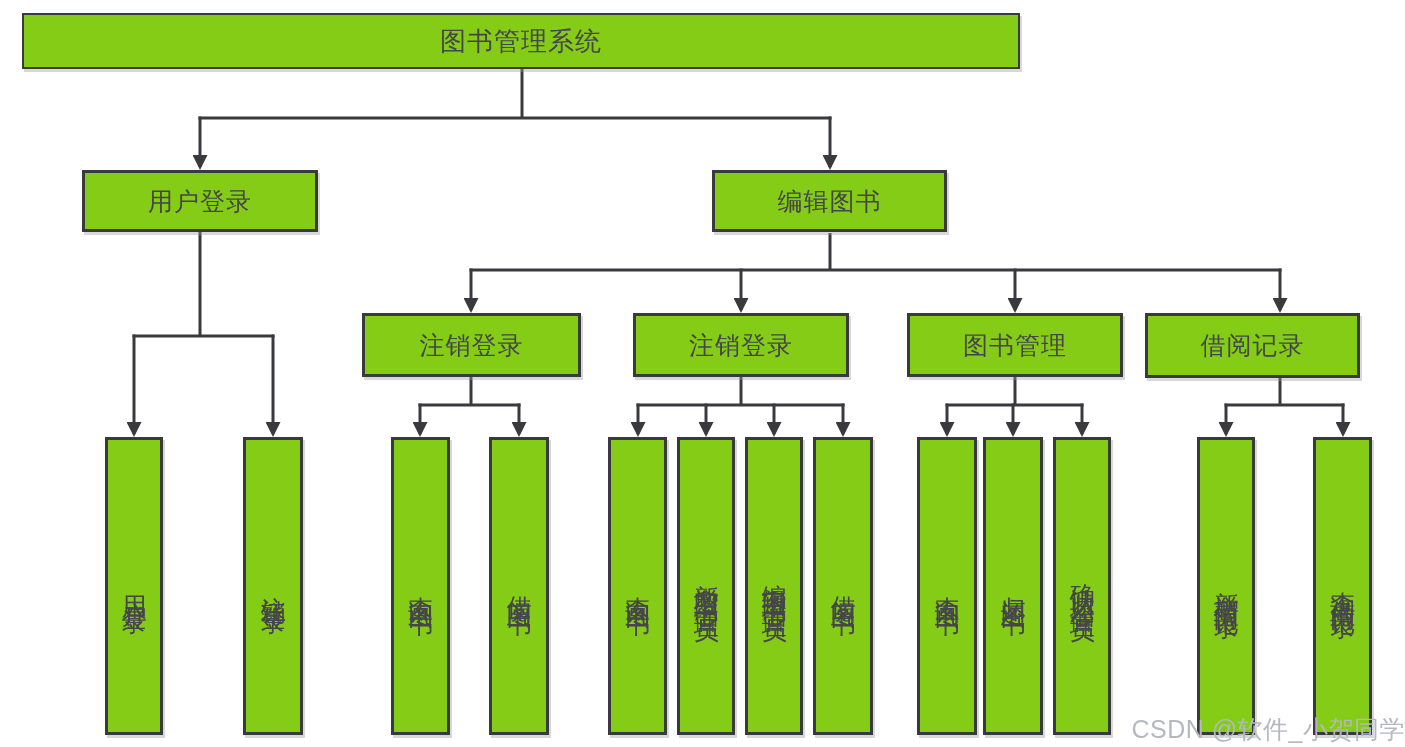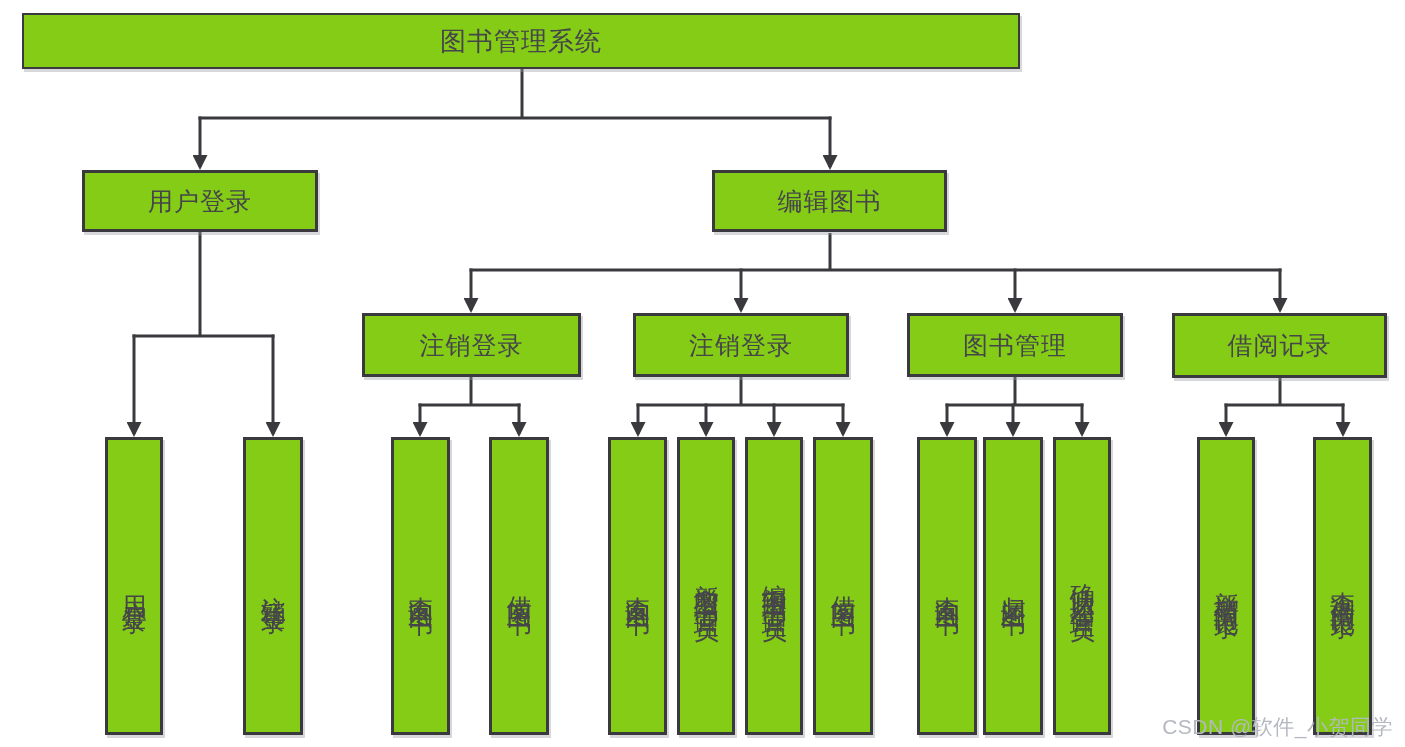--- a/index.html
+++ b/index.html
@@ -40,23 +40,23 @@
     top: 437px;
     height: 298px;
     font-size: 25px;
     line-height: 1.1;
     writing-mode: vertical-rl;
     text-orientation: mixed;
     letter-spacing: 5px;
   }
   .watermark {
     position: absolute;
-    right: 12px;
+    right: 0;
     top: 713px;
-    font-size: 21px;
+    font-size: 25px;
     letter-spacing: 0.5px;
     color: #b5b8c0;
     z-index: 5;
     white-space: nowrap;
     text-align: right;
   }
 </style>
 </head>
 <body>
 
@@ -113,21 +113,21 @@
   </svg>
 
   <div class="node root" style="left:22px;top:13px;width:998px;height:56px">图书管理系统</div>
 
   <div class="node" style="left:82px;top:170px;width:236px;height:62px">用户登录</div>
   <div class="node" style="left:712px;top:170px;width:235px;height:62px">编辑图书</div>
 
   <div class="node" style="left:362px;top:313px;width:219px;height:64px">注销登录</div>
   <div class="node" style="left:633px;top:313px;width:216px;height:64px">注销登录</div>
   <div class="node" style="left:907px;top:313px;width:216px;height:64px">图书管理</div>
-  <div class="node" style="left:1172px;top:313px;width:215px;height:65px">借阅记录</div>
+  <div class="node" style="left:1145px;top:313px;width:215px;height:65px">借阅记录</div>
 
   <div class="leaf" style="left:105px;width:58px">用户登录</div>
   <div class="leaf" style="left:243px;width:60px">注销登录</div>
 
   <div class="leaf" style="left:391px;width:59px">查询图书</div>
   <div class="leaf" style="left:489px;width:60px">借阅图书</div>
 
   <div class="leaf" style="left:608px;width:59px">查询图书</div>
   <div class="leaf" style="left:677px;width:58px">新增图书（管理员）</div>
   <div class="leaf" style="left:745px;width:58px">编辑图书（管理员）</div>

